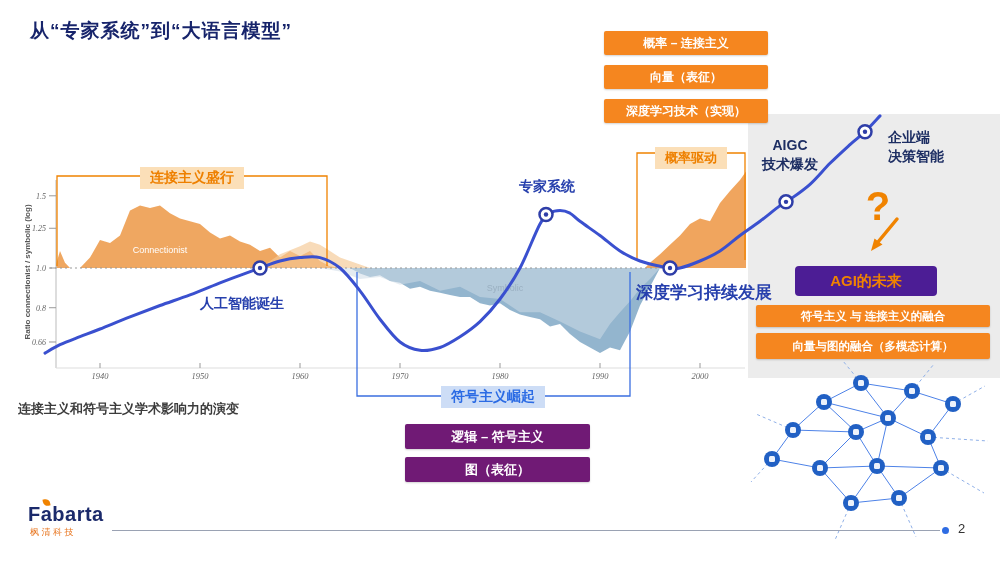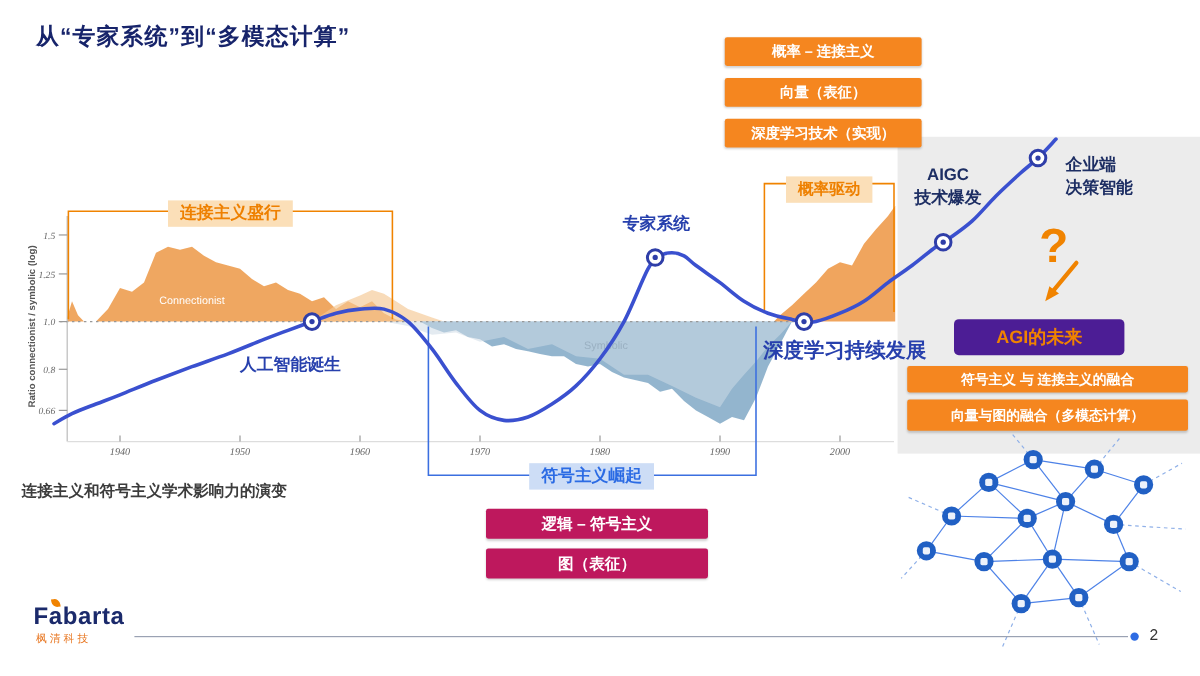--- a/index.html
+++ b/index.html
@@ -2,21 +2,21 @@
 <html><head>
 <meta charset="utf-8">
 <style>
   html,body{margin:0;padding:0;background:#fff}
   .slide{position:relative;width:1000px;height:563px;background:#fff;overflow:hidden;
          font-family:"Liberation Sans","DejaVu Sans",sans-serif}
   .ctr{transform:translate(-50%,-50%)}
   .title{position:absolute;left:30px;top:18px;font-size:19px;font-weight:bold;color:#17246b;letter-spacing:1px;white-space:nowrap}
   .vstack{position:absolute;display:flex;flex-direction:column}
   .obtn{background:#f5861f;color:#fff;font-weight:bold;display:flex;align-items:center;justify-content:center;border-radius:2px;box-shadow:0 1px 2px rgba(0,0,0,.18);white-space:nowrap}
-  .bbtn{background:#be185d;color:#fff;font-weight:bold;display:flex;align-items:center;justify-content:center;border-radius:2px;box-shadow:0 1px 2px rgba(0,0,0,.18);white-space:nowrap}
+  .bbtn{background:#701a75;color:#fff;font-weight:bold;display:flex;align-items:center;justify-content:center;border-radius:2px;box-shadow:0 1px 2px rgba(0,0,0,.18);white-space:nowrap}
   .tag{position:absolute;font-weight:bold;padding:2px 10px;white-space:nowrap}
   .tag-orange{background:#fbdfb8;color:#ee8000}
   .tag-blue{background:#cdddf6;color:#2b6be4}
   .note{position:absolute;color:#2740ad;font-weight:600;white-space:nowrap}
   .dark-note{position:absolute;color:#1d2e63;font-weight:600;line-height:1.35;white-space:nowrap}
   .gray-panel{position:absolute;left:748px;top:114px;width:252px;height:264px;background:#ececec}
   .agi-box{position:absolute;left:795px;top:266px;width:142px;height:30px;background:#4c1d95;border-radius:4px;display:flex;align-items:center;justify-content:center;color:#f08300;font-weight:bold;font-size:15px}
   .qmark{position:absolute;left:878px;top:206px;transform:translate(-50%,-50%);font-size:40px;font-weight:bold;color:#f08300}
   .caption{position:absolute;left:18px;top:400px;font-size:13px;font-weight:600;color:#3c3c3c;white-space:nowrap}
   .ylabel{position:absolute;left:27px;top:272px;transform:translate(-50%,-50%) rotate(-90deg);font-size:8px;font-weight:bold;color:#555;white-space:nowrap}
@@ -160,21 +160,21 @@
         <rect x="938" y="465" width="6" height="6" rx="1.5" fill="#fff" opacity="0.92"></rect>
         <circle cx="851" cy="503" r="8" fill="#2160c4"></circle>
         <rect x="848" y="500" width="6" height="6" rx="1.5" fill="#fff" opacity="0.92"></rect>
         <circle cx="899" cy="498" r="8" fill="#2160c4"></circle>
         <rect x="896" y="495" width="6" height="6" rx="1.5" fill="#fff" opacity="0.92"></rect>
         <circle cx="772" cy="459" r="8" fill="#2160c4"></circle>
         <rect x="769" y="456" width="6" height="6" rx="1.5" fill="#fff" opacity="0.92"></rect>
       </g>
     </svg>
 
-  <div class="title">从“专家系统”到“多模态计算”</div>
+  <div class="title">从“专家系统”到“大语言模型”</div>
 
   <div class="vstack" style="left:604px;top:31px;gap:10px">
     <div class="obtn" style="width:164px;height:24px;font-size:12px">概率 – 连接主义</div>
     <div class="obtn" style="width:164px;height:24px;font-size:12px">向量（表征）</div>
     <div class="obtn" style="width:164px;height:24px;font-size:12px">深度学习技术（实现）</div>
   </div>
 
   <div class="tag tag-orange ctr" style="left:192px;top:178px;font-size:14px">连接主义盛行</div>
   <div class="tag tag-orange ctr" style="left:691px;top:158px;font-size:13px">概率驱动</div>
   <div class="tag tag-blue ctr" style="left:493px;top:397px;font-size:14px">符号主义崛起</div>

